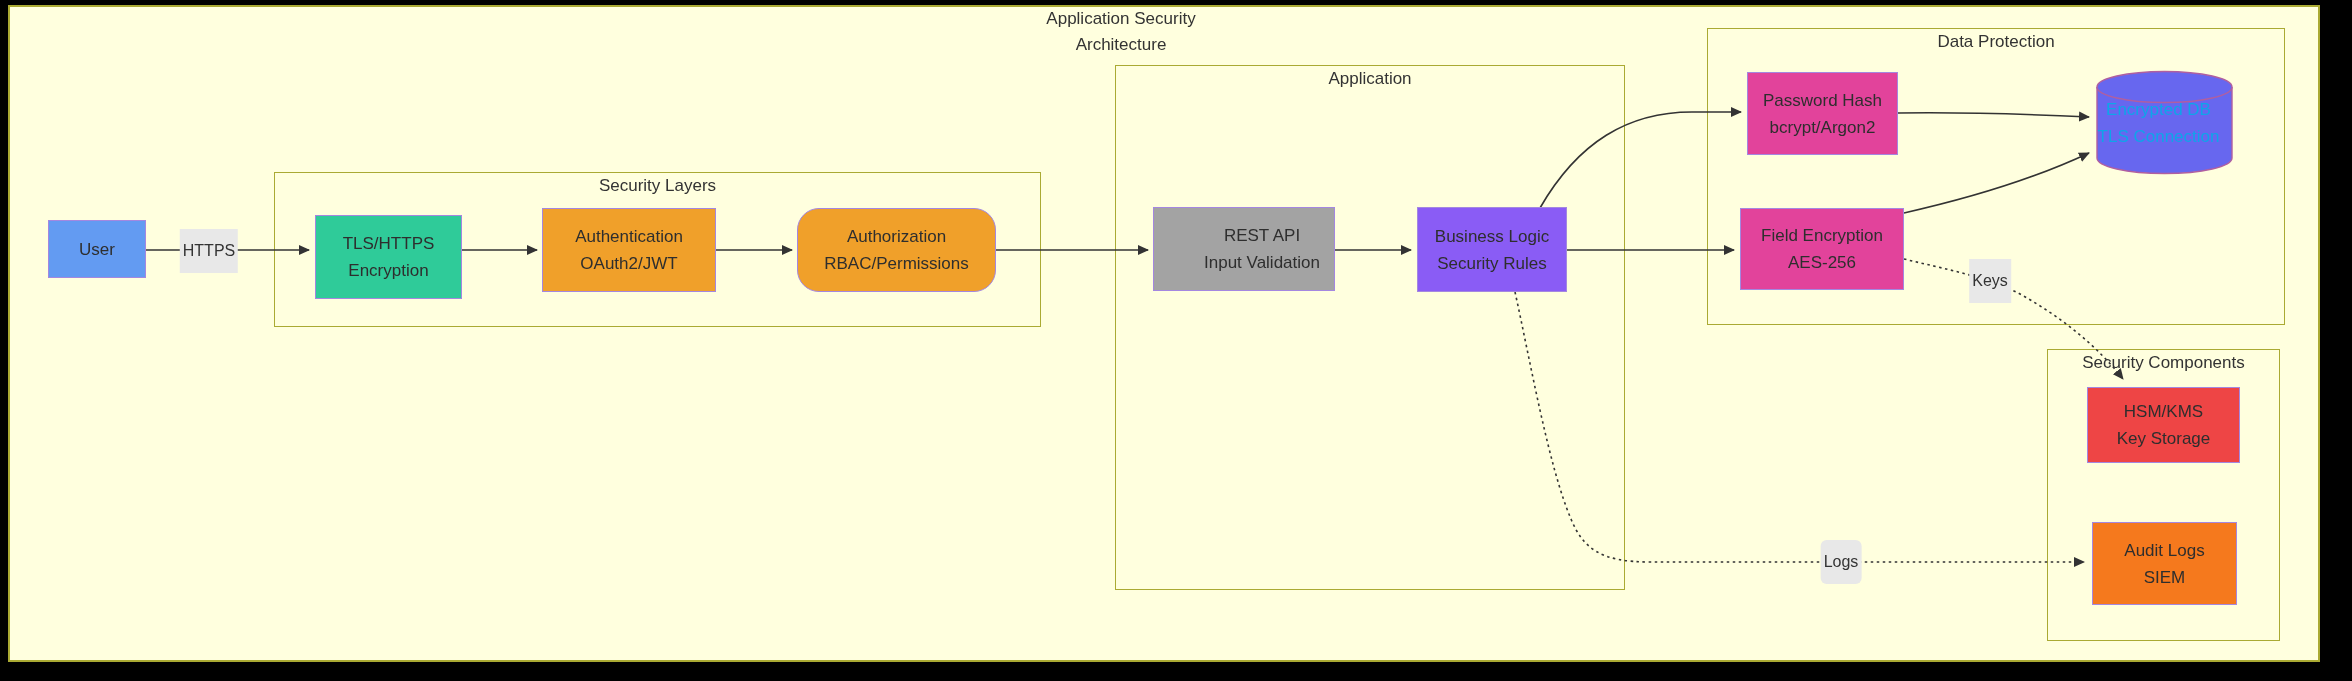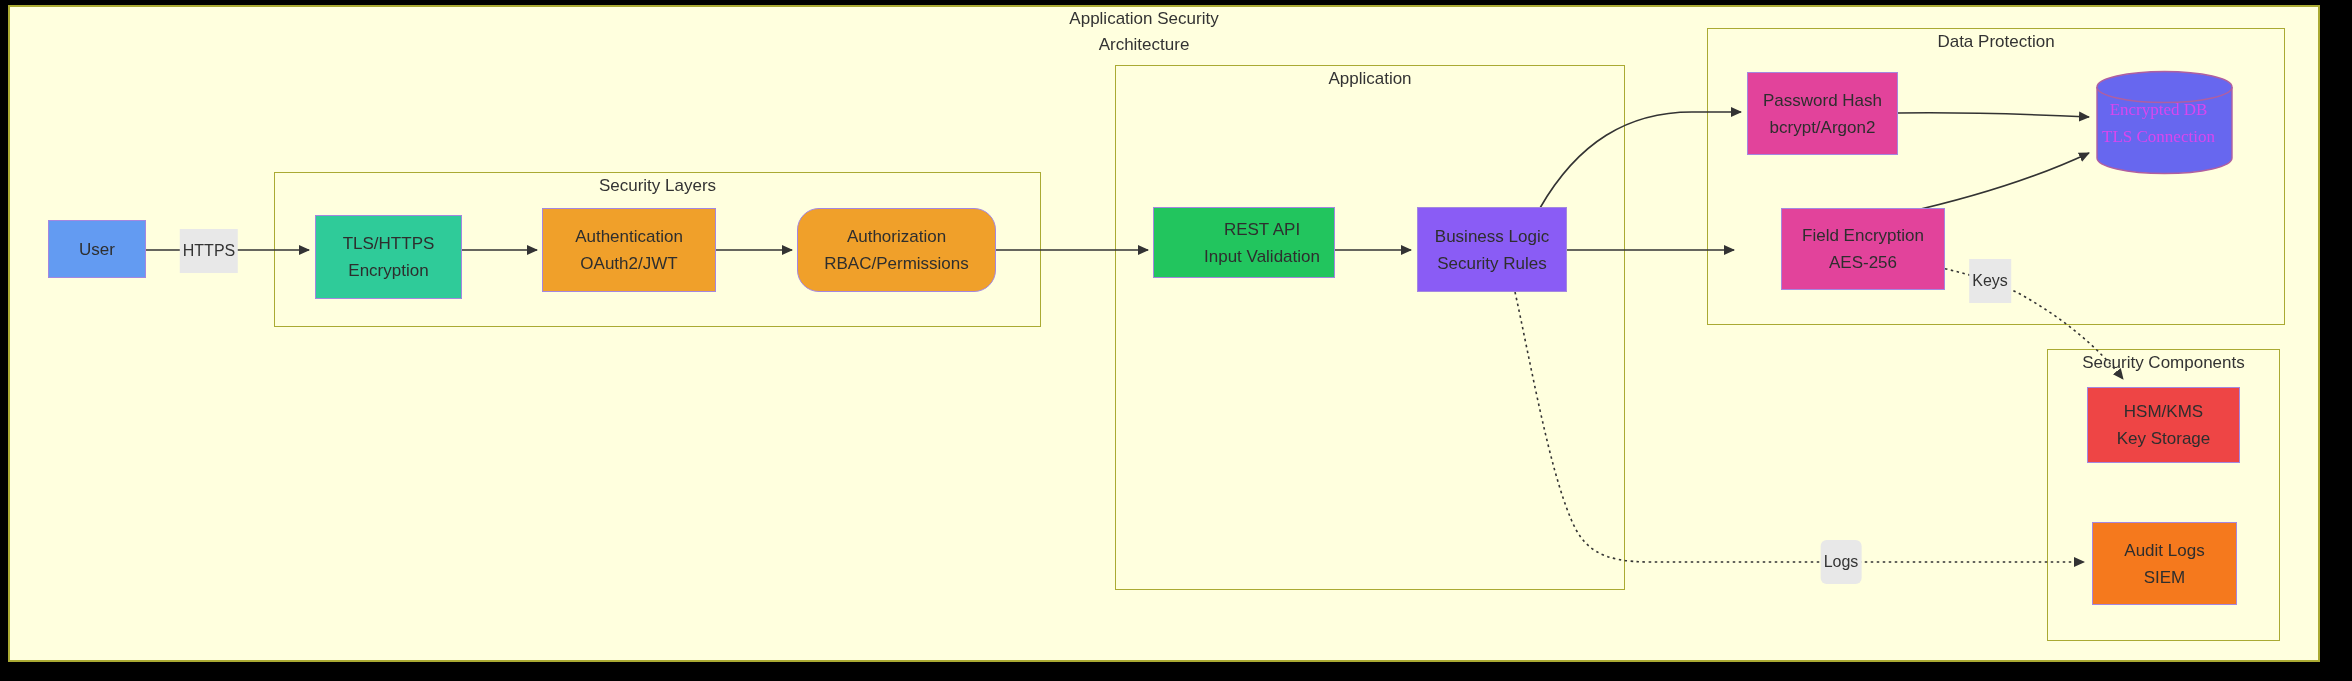--- a/index.html
+++ b/index.html
@@ -17,21 +17,21 @@
     --text: #333333;
   }
   .paper {
     position: absolute; left: 8px; top: 5px;
     width: 2312px; height: 657px;
     background: var(--bg);
     border: 2px solid var(--frame);
     box-sizing: border-box;
   }
   .diagram-title {
-    position: absolute; left: 1024px; top: 6px; width: 240px;
+    position: absolute; left: 1001px; top: 6px; width: 240px;
     text-align: center; font-size: 17px; line-height: 26px;
     color: var(--text); z-index: 5;
   }
   .subgraph {
     position: absolute;
     border: 1.4px solid var(--frame);
     box-sizing: border-box;
     background: transparent;
     z-index: 1;
   }
@@ -51,21 +51,21 @@
     align-items: center; justify-content: center;
     text-align: center;
     font-size: 17px; line-height: 27px;
     color: #2e2e2e;
     z-index: 3;
   }
   .cylinder { position: absolute; z-index: 3; }
   .cylinder svg { display: block; }
   .cyl-text {
     position: absolute; left: 0; right: 12px; top: 26px;
-    text-align: center; font-size: 17px; line-height: 27px; color: #d946ef; font-family: Liberation Serif, serif;
+    text-align: center; font-size: 17px; line-height: 27px; color: #0ea5e9;
   }
   .edge-label {
     position: absolute; transform: translate(-50%, -50%);
     background: var(--label-bg);
     padding: 12px 3px;
     font-size: 16px; line-height: 20px; color: var(--text);
     z-index: 4; white-space: nowrap;
   }
 </style>
 </head>
@@ -124,36 +124,36 @@
   <div class="node" style="left: 542px; top: 208px; width: 174px; height: 84px; background-color: rgb(240, 160, 42);">
     <div>Authentication</div>
     <div>OAuth2/JWT</div>
   </div>
 
   <div class="node" style="left: 797px; top: 208px; width: 199px; height: 84px; background-color: rgb(240, 160, 42); border-radius: 22px;">
     <div>Authorization</div>
     <div>RBAC/Permissions</div>
   </div>
 
-  <div class="node" style="left: 1153px; top: 207px; width: 182px; height: 71px; background-color: #22c55e; padding-left: 36px;">
+  <div class="node" style="left: 1153px; top: 207px; width: 182px; height: 84px; background-color: #a3a3a3; padding-left: 36px;">
     <div>REST API</div>
     <div>Input Validation</div>
   </div>
 
   <div class="node" style="left: 1417px; top: 207px; width: 150px; height: 85px; background-color: rgb(138, 92, 245);">
     <div>Business Logic</div>
     <div>Security Rules</div>
   </div>
 
   <div class="node" style="left: 1747px; top: 72px; width: 151px; height: 83px; background-color: rgb(226, 67, 155);">
     <div>Password Hash</div>
     <div>bcrypt/Argon2</div>
   </div>
 
-  <div class="node" style="left: 1740px; top: 208px; width: 164px; height: 82px; background-color: rgb(226, 67, 155); margin-left: 41px;">
+  <div class="node" style="left: 1740px; top: 208px; width: 164px; height: 82px; background-color: rgb(226, 67, 155);">
     <div>Field Encryption</div>
     <div>AES-256</div>
   </div>
 
   <div class="cylinder" style="left:2096px; top:70px; width:137px; height:105px;">
     <svg width="137" height="105" viewBox="0 0 137 105">
       <path d="M1,17 V88 A67.5,15.5 0 0 0 136,88 V17" stroke-width="1.4" style="fill: rgb(103, 103, 239); stroke: rgb(176, 95, 160);"></path>
       <ellipse cx="68.5" cy="17" rx="67.5" ry="15.5" stroke-width="1.4" style="fill: rgb(103, 103, 239); stroke: rgb(176, 95, 160);"></ellipse>
     </svg>
     <div class="cyl-text">

